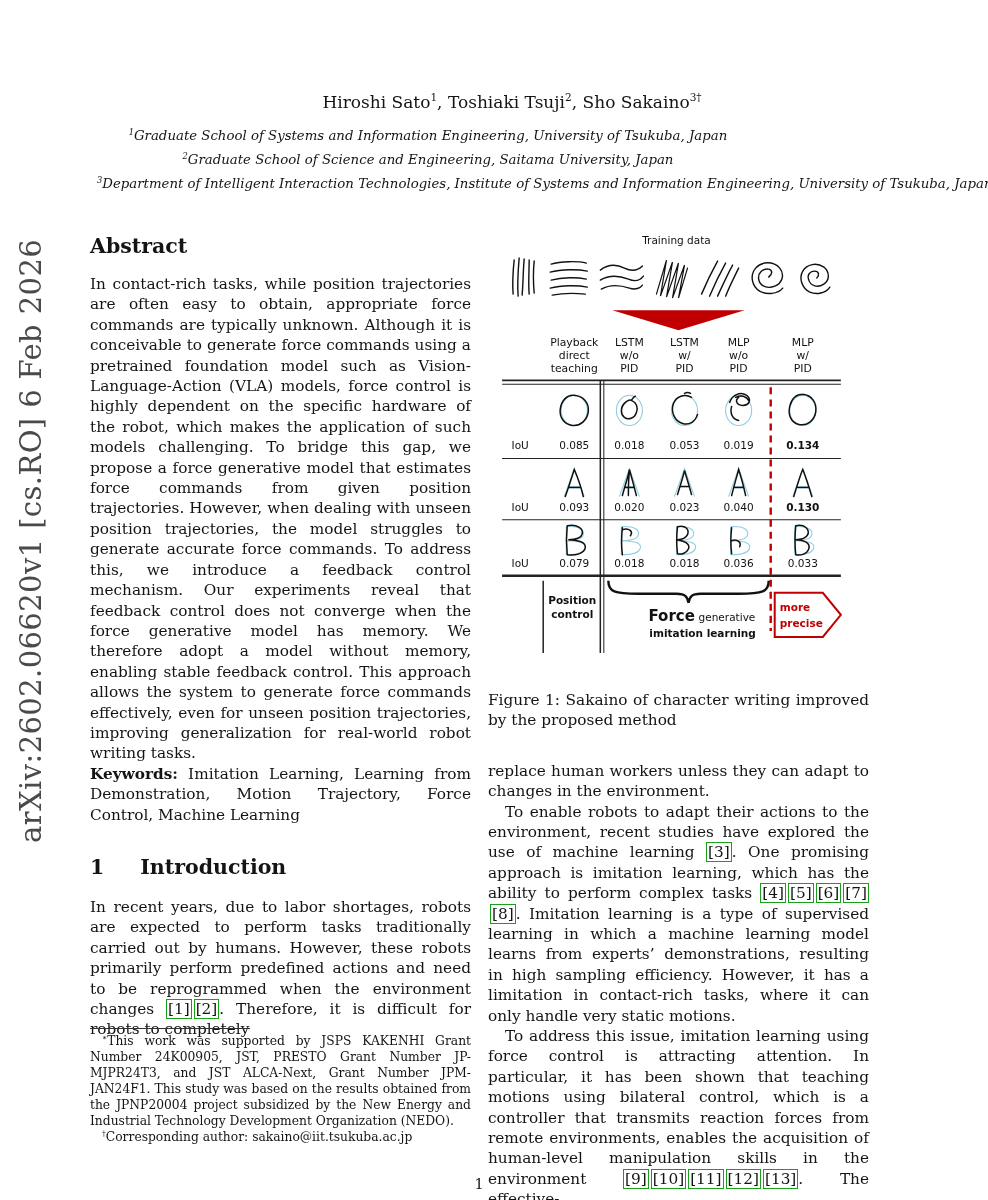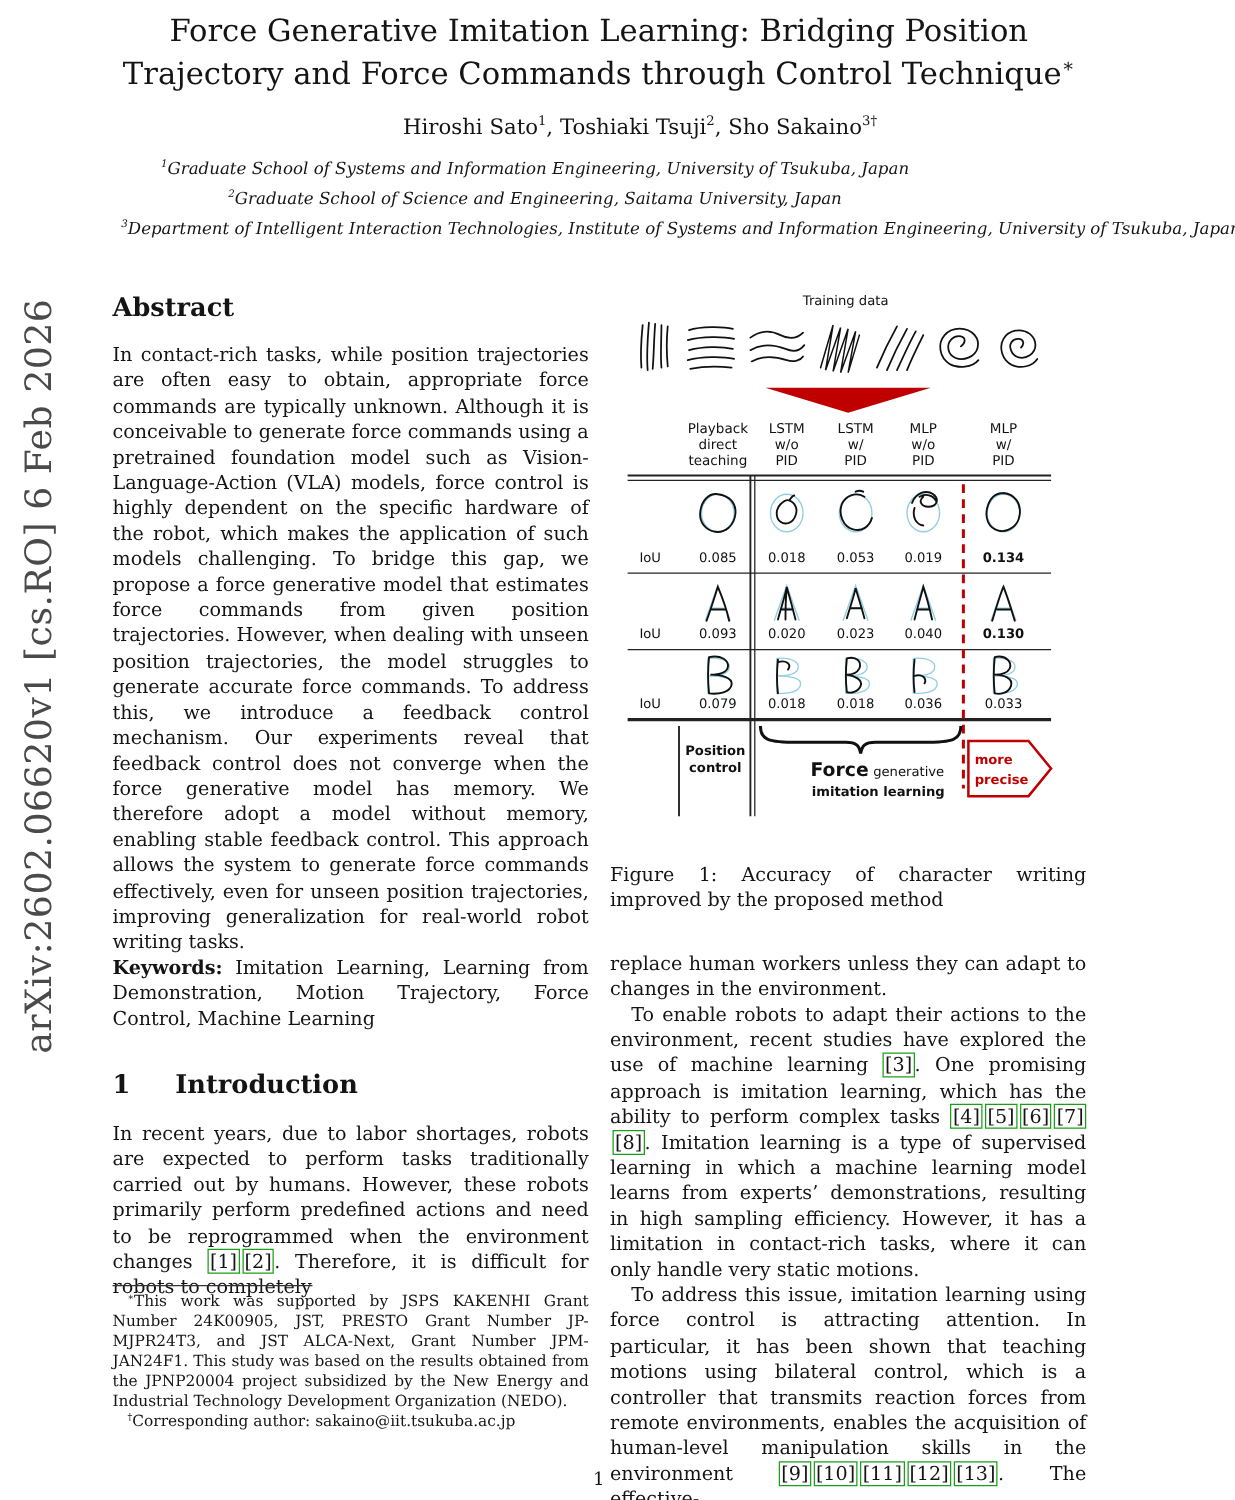--- a/index.html
+++ b/index.html
@@ -58,24 +58,20 @@
   .fbig { font-size: 15px; font-weight: bold; }
   .fred { fill: #c00000; font-weight: bold; }
 </style>
 </head>
 <body>
 
 <div class="page">
 
   <div class="arxiv-stamp">arXiv:2602.06620v1  [cs.RO]  6 Feb 2026</div>
 
-  <div class="title">
-    <span>Force Generative Imitation Learning: Bridging Position</span><br>
-    <span>Trajectory and Force Commands through Control Technique</span><sup>∗</sup>
-  </div>
 
   <div class="authors">
     <span><span>Hiroshi Sato</span><sup>1</sup><span>, </span></span><span><span>Toshiaki Tsuji</span><sup>2</sup><span>, </span></span><span><span>Sho Sakaino</span><sup>3†</sup></span>
   </div>
 
   <div class="affil affil-1"><sup>1</sup><span>Graduate School of Systems and Information Engineering, University of Tsukuba, Japan</span></div>
   <div class="affil affil-2"><sup>2</sup><span>Graduate School of Science and Engineering, Saitama University, Japan</span></div>
   <div class="affil affil-3"><sup>3</sup><span>Department of Intelligent Interaction Technologies, Institute of Systems and Information Engineering, University of Tsukuba, Japan</span></div>
 
   <div class="col left-col">
@@ -209,21 +205,21 @@
 
       <text class="ft fbig" x="160" y="390">Force</text>
       <text class="ft" x="210" y="390">generative</text>
       <text class="ft fbold" x="214" y="406" text-anchor="middle">imitation learning</text>
 
       <polygon points="286,362 334,362 352,384 334,406 286,406" fill="#ffffff" stroke-width="2" stroke="#c00000"></polygon>
       <text class="ft fred" x="291" y="380">more</text>
       <text class="ft fred" x="291" y="396">precise</text>
     </svg>
 
-    <p class="caption">Figure 1: Accuracy of character writing improved by the proposed method</p>
+    <p class="caption">Figure 1: Sakaino of character writing improved by the proposed method</p>
 
     <div class="right-text">
       <p class="body">replace human workers unless they can adapt to changes in the environment.</p>
 
       <p class="body indent"><span>To enable robots to adapt their actions to the environment, recent studies have explored the use of machine learning </span><span class="cite">[3]</span><span>. One promising approach is imitation learning, which has the ability to perform complex tasks </span><span class="cite">[4]</span><span class="cite">[5]</span><span class="cite">[6]</span><span class="cite">[7]</span><span class="cite">[8]</span><span>. Imitation learning is a type of supervised learning in which a machine learning model learns from experts’ demonstrations, resulting in high sampling efficiency. However, it has a limitation in contact-rich tasks, where it can only handle very static motions.</span></p>
 
       <p class="body indent"><span>To address this issue, imitation learning using force control is attracting attention. In particular, it has been shown that teaching motions using bilateral control, which is a controller that transmits reaction forces from remote environments, enables the acquisition of human-level manipulation skills in the environment </span><span class="cite">[9]</span><span class="cite">[10]</span><span class="cite">[11]</span><span class="cite">[12]</span><span class="cite">[13]</span><span>. The effective-</span></p>
     </div>
   </div>
 

